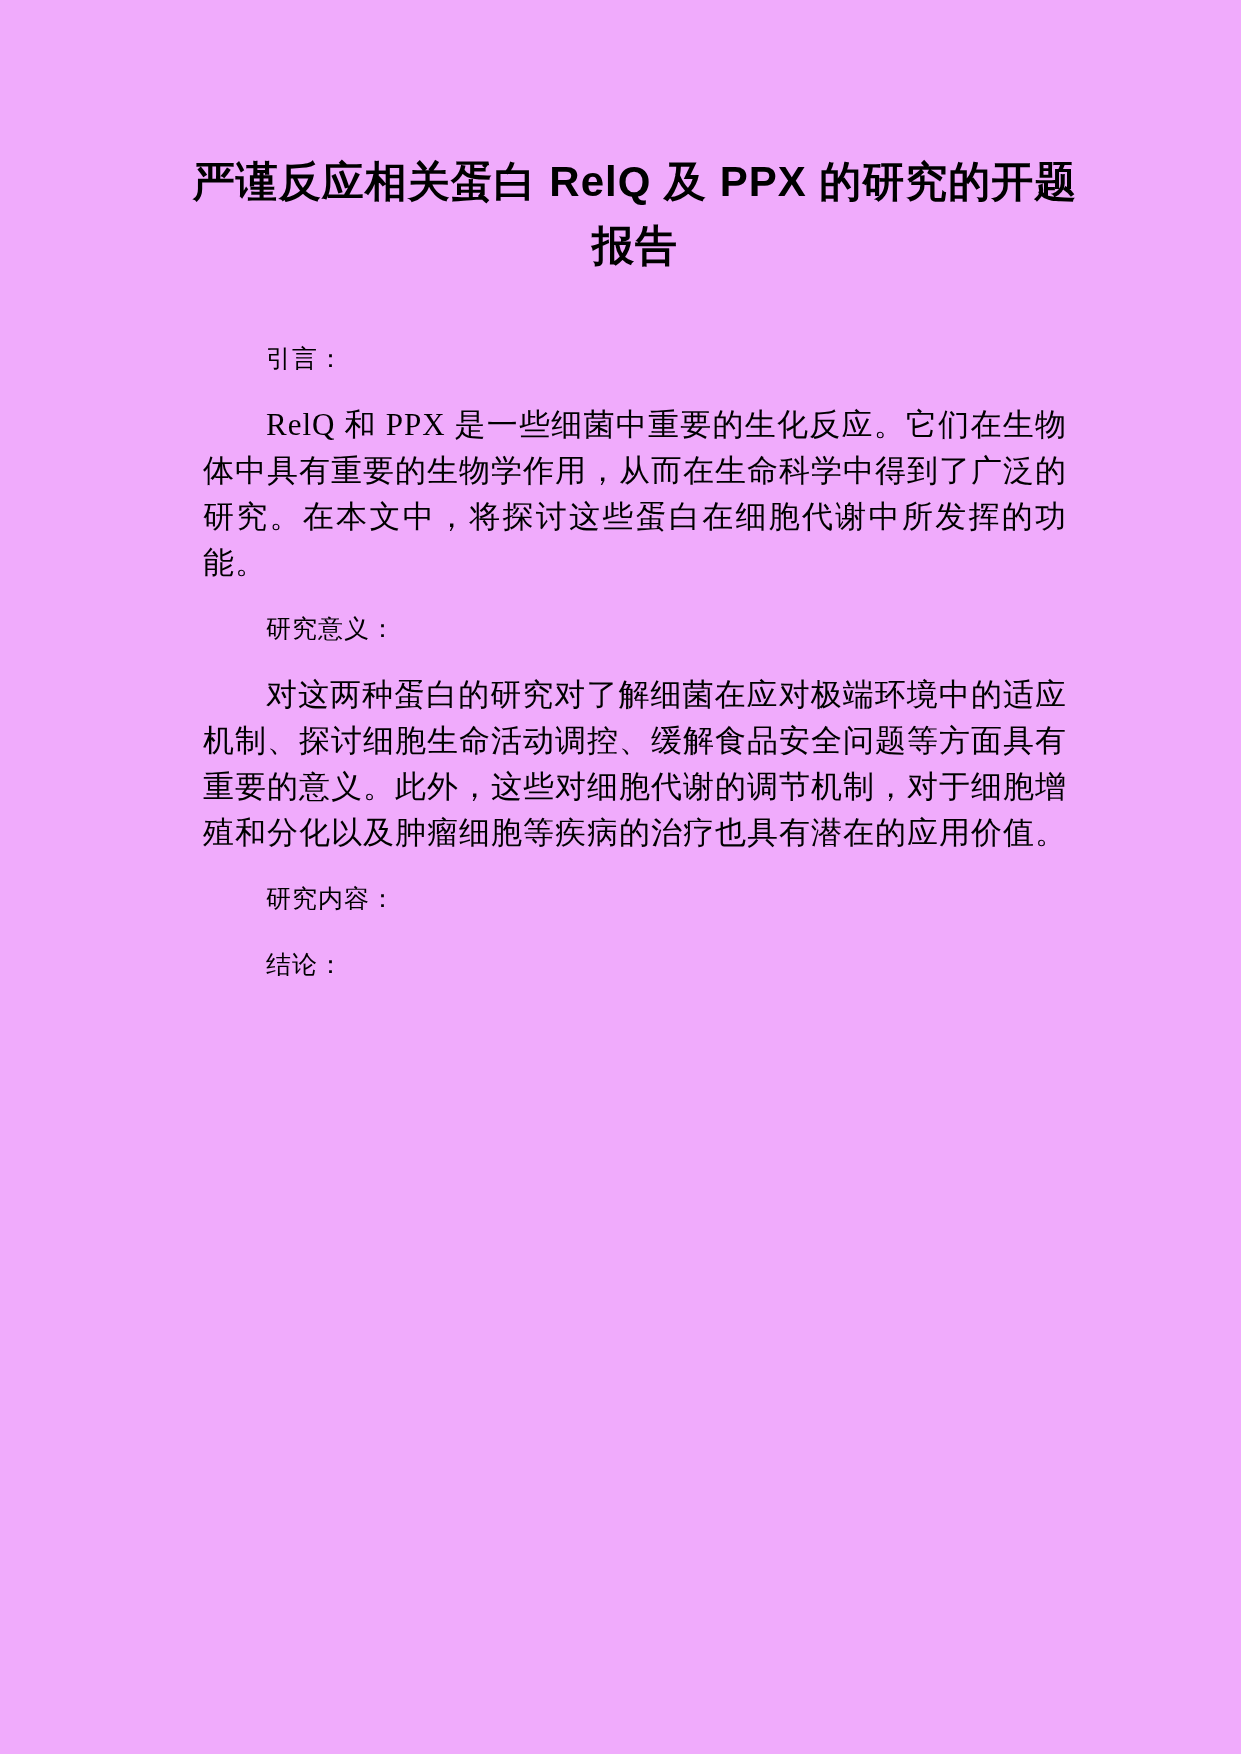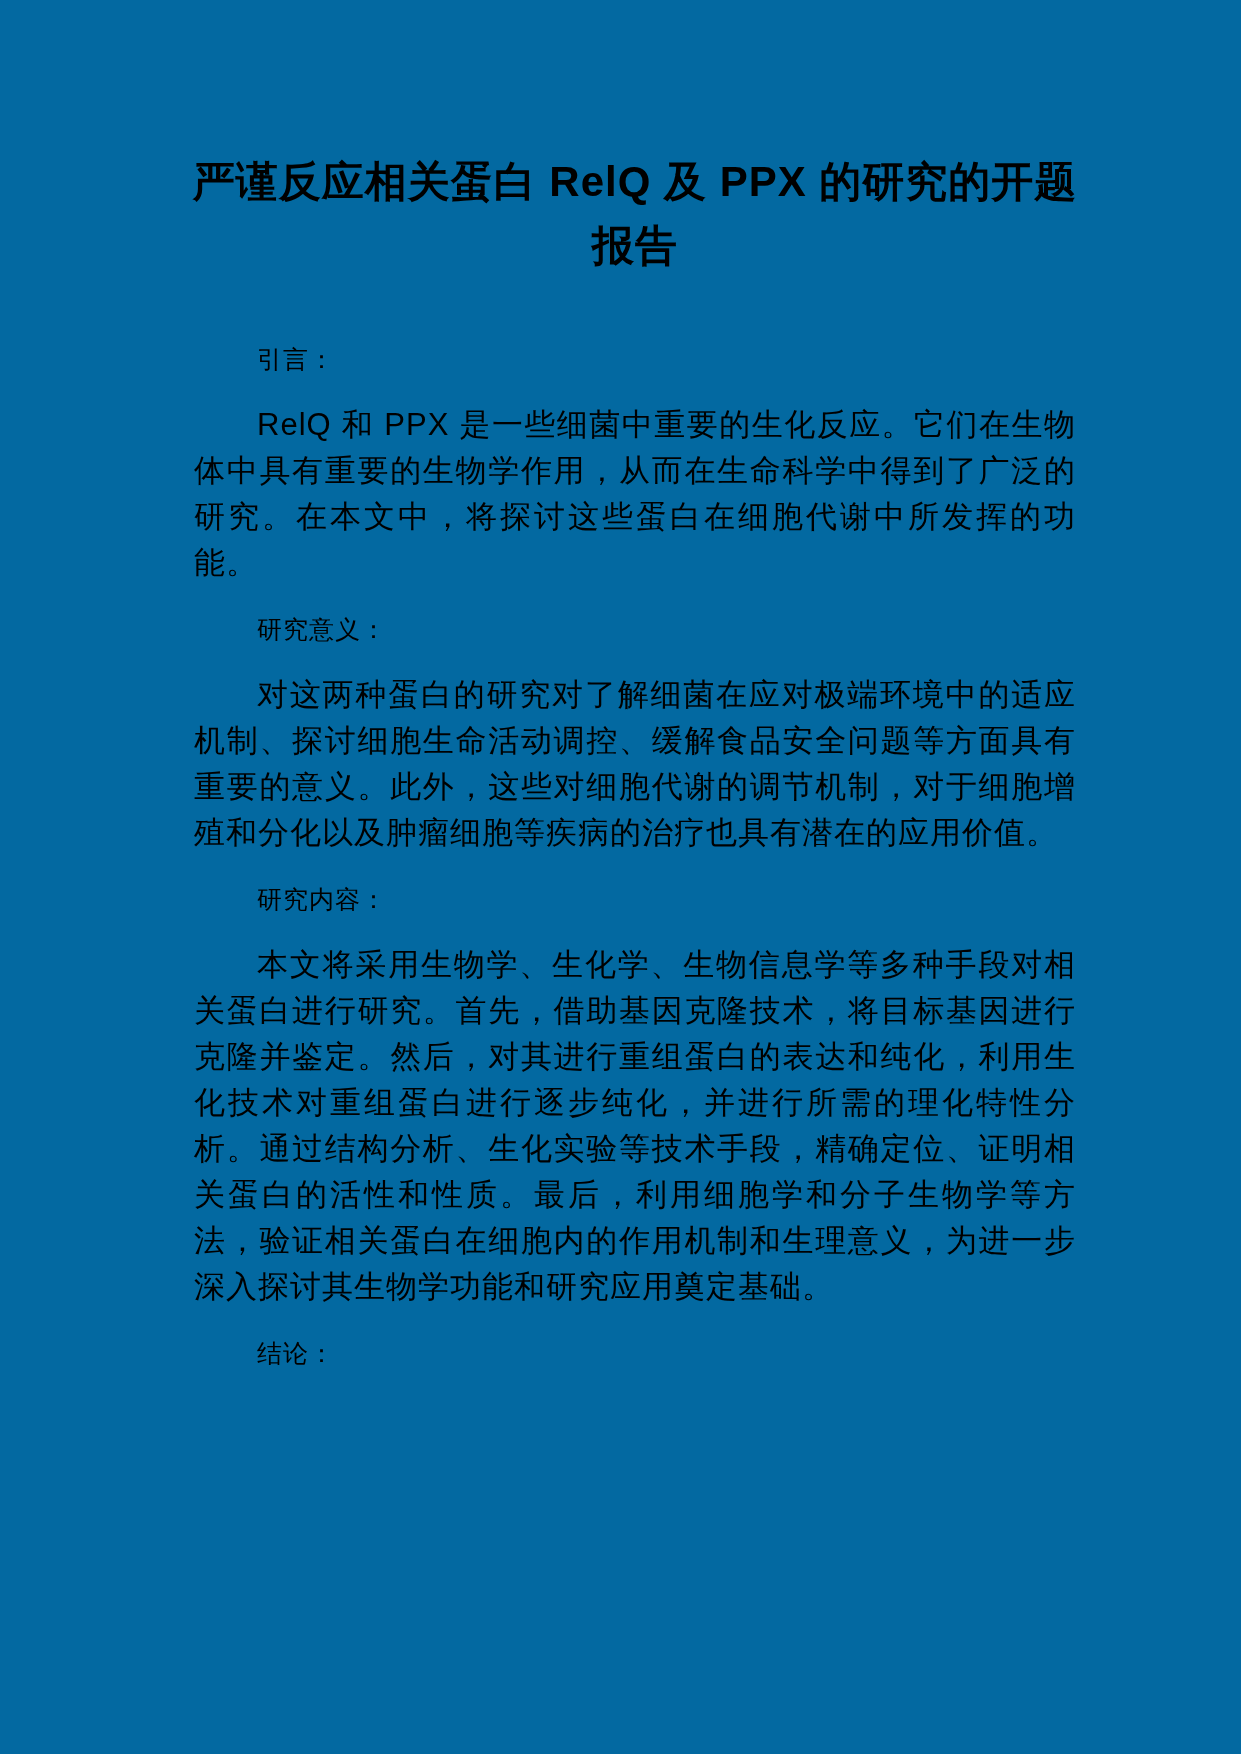--- a/index.html
+++ b/index.html
@@ -5,37 +5,38 @@
   html, body {
     margin: 0;
     padding: 0;
     background: #ffffff;
   }
   .page {
     position: relative;
     width: 1241px;
     height: 1754px;
     margin: 0 auto;
-    background: #0369a1;
+    background: #f0abfc;
     color: #000000;
     box-sizing: border-box;
     padding: 150px 156px 0 185px;
     font-family: "Liberation Sans", "DejaVu Sans", sans-serif;
     overflow: hidden;
   }
   .doc-title {
     font-size: 42px;
     font-weight: 700;
     line-height: 64px;
     text-align: center;
     margin: 0 0 58px 0;
     letter-spacing: 1px;
   }
   .doc-section {
-    margin: 9px;
+    margin: 18px;
+    font-family: Liberation Serif, serif;
   }
   .section-heading {
     font-size: 25px;
     font-weight: 400;
     line-height: 46px;
     margin: 0 0 20px 0;
     text-indent: 63px;
     letter-spacing: 1px;
   }
   .doc-paragraph {
@@ -61,20 +62,19 @@
   </div>
 
 
   <div class="doc-section">
     <p class="section-heading">研究意义：</p>
     <p class="doc-paragraph">对这两种蛋白的研究对了解细菌在应对极端环境中的适应机制、探讨细胞生命活动调控、缓解食品安全问题等方面具有重要的意义。此外，这些对细胞代谢的调节机制，对于细胞增殖和分化以及肿瘤细胞等疾病的治疗也具有潜在的应用价值。</p>
   </div>
 
   <div class="doc-section">
     <p class="section-heading">研究内容：</p>
-    <p class="doc-paragraph">本文将采用生物学、生化学、生物信息学等多种手段对相关蛋白进行研究。首先，借助基因克隆技术，将目标基因进行克隆并鉴定。然后，对其进行重组蛋白的表达和纯化，利用生化技术对重组蛋白进行逐步纯化，并进行所需的理化特性分析。通过结构分析、生化实验等技术手段，精确定位、证明相关蛋白的活性和性质。最后，利用细胞学和分子生物学等方法，验证相关蛋白在细胞内的作用机制和生理意义，为进一步深入探讨其生物学功能和研究应用奠定基础。</p>
   </div>
 
   <div class="doc-section">
     <p class="section-heading">结论：</p>
   </div>
 
 </div>
 
 </body></html>

